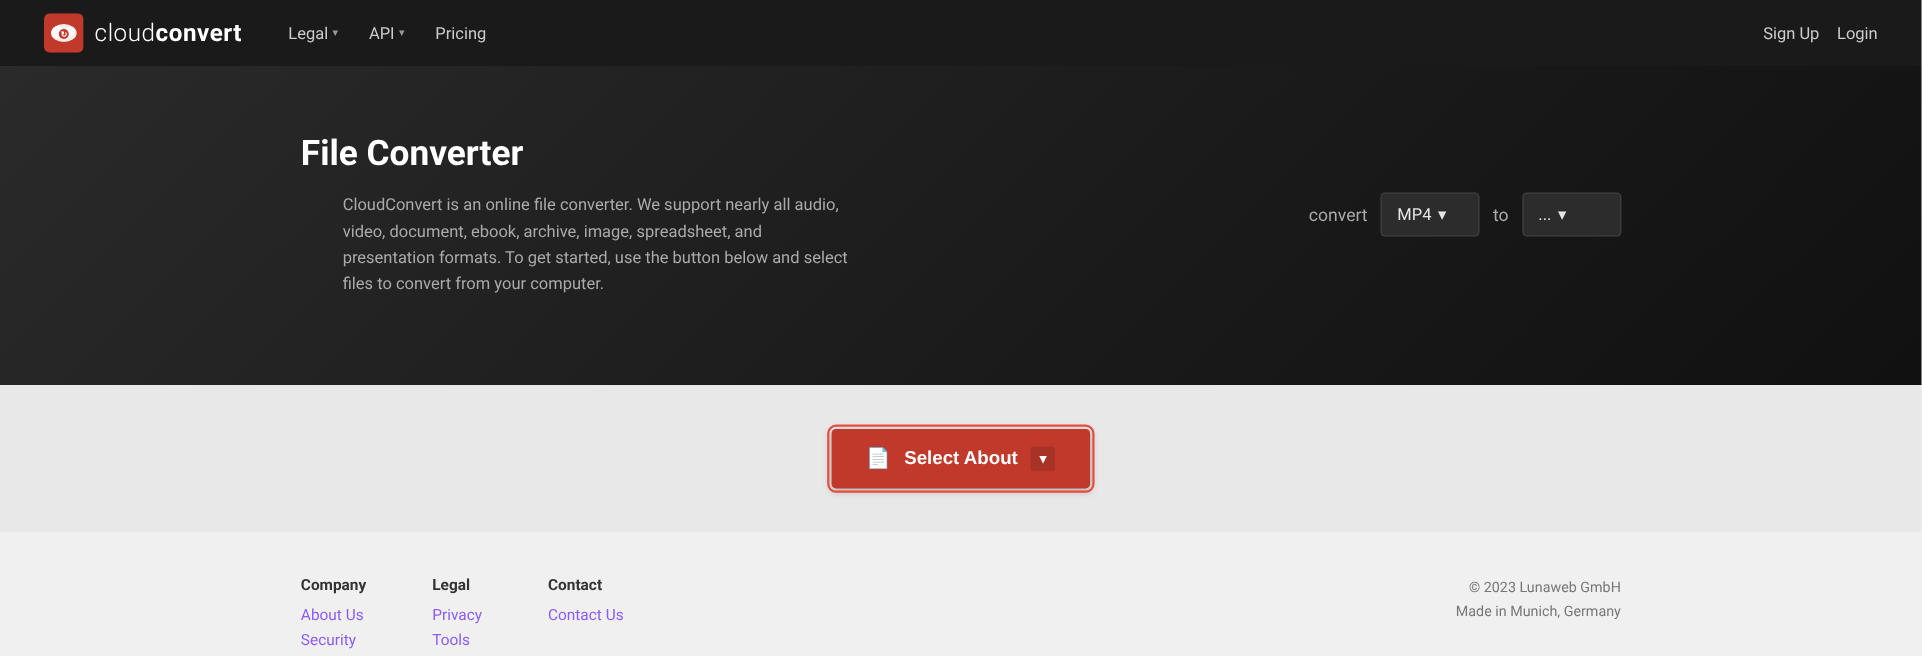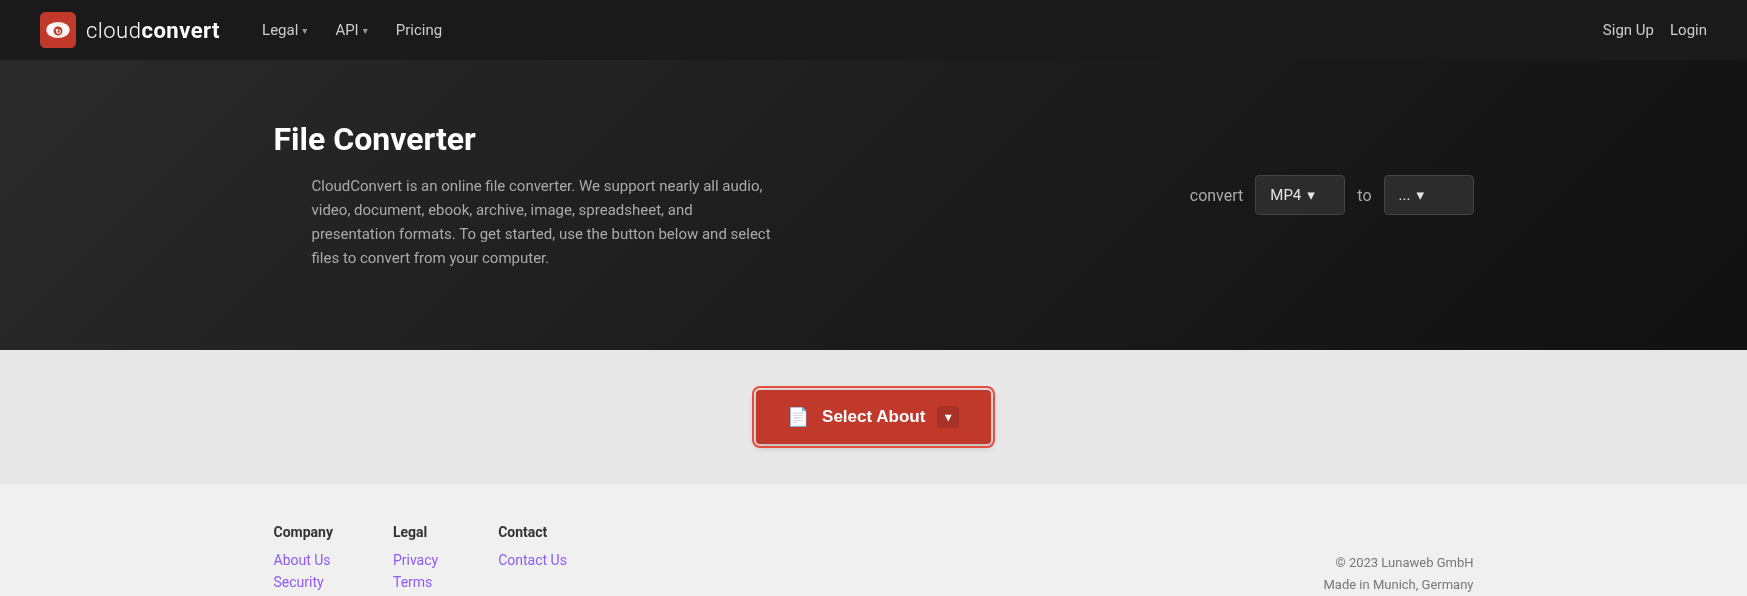--- a/index.html
+++ b/index.html
@@ -165,21 +165,21 @@
       background: #f0f0f0;
       padding: 40px 40px 40px;
       display: flex;
       justify-content: center;
     }
     .footer-inner {
       max-width: 1200px;
       width: 100%;
       display: flex;
       justify-content: space-between;
-      align-items: flex-end;
+      align-items: flex-start;
     }
     .footer-columns {
       display: flex;
       gap: 60px;
     }
     .footer-col h4 {
       font-size: 14px;
       font-weight: 700;
       color: #333;
       margin-bottom: 12px;
@@ -276,21 +276,21 @@
       <div class="footer-col">
         <h4>Company</h4>
         <a>About Us</a>
         <a>Security</a>
       </div>
 
 
       <div class="footer-col">
         <h4>Legal</h4>
         <a>Privacy</a>
-        <a>Terms</a>
+        <a>Tools</a>
 
       </div>
 
       <div class="footer-col">
         <h4>Contact</h4>
         <a>Contact Us</a>
       </div>
     </div>
 
     <div class="footer-copy">

